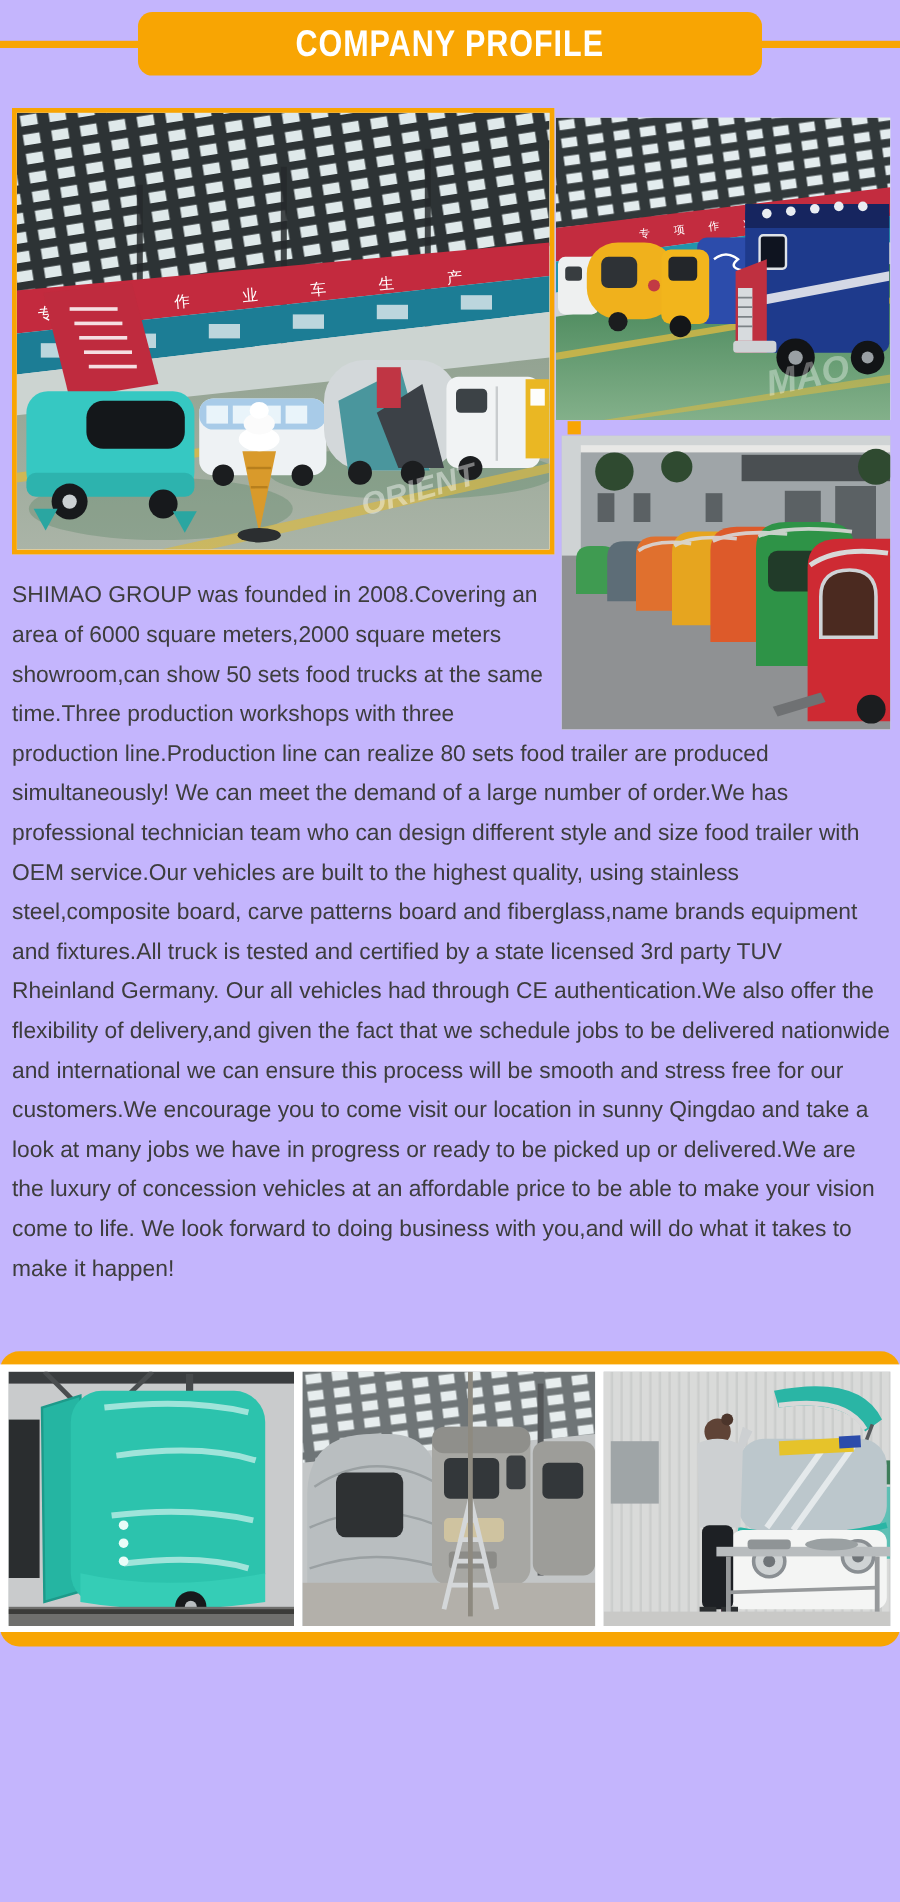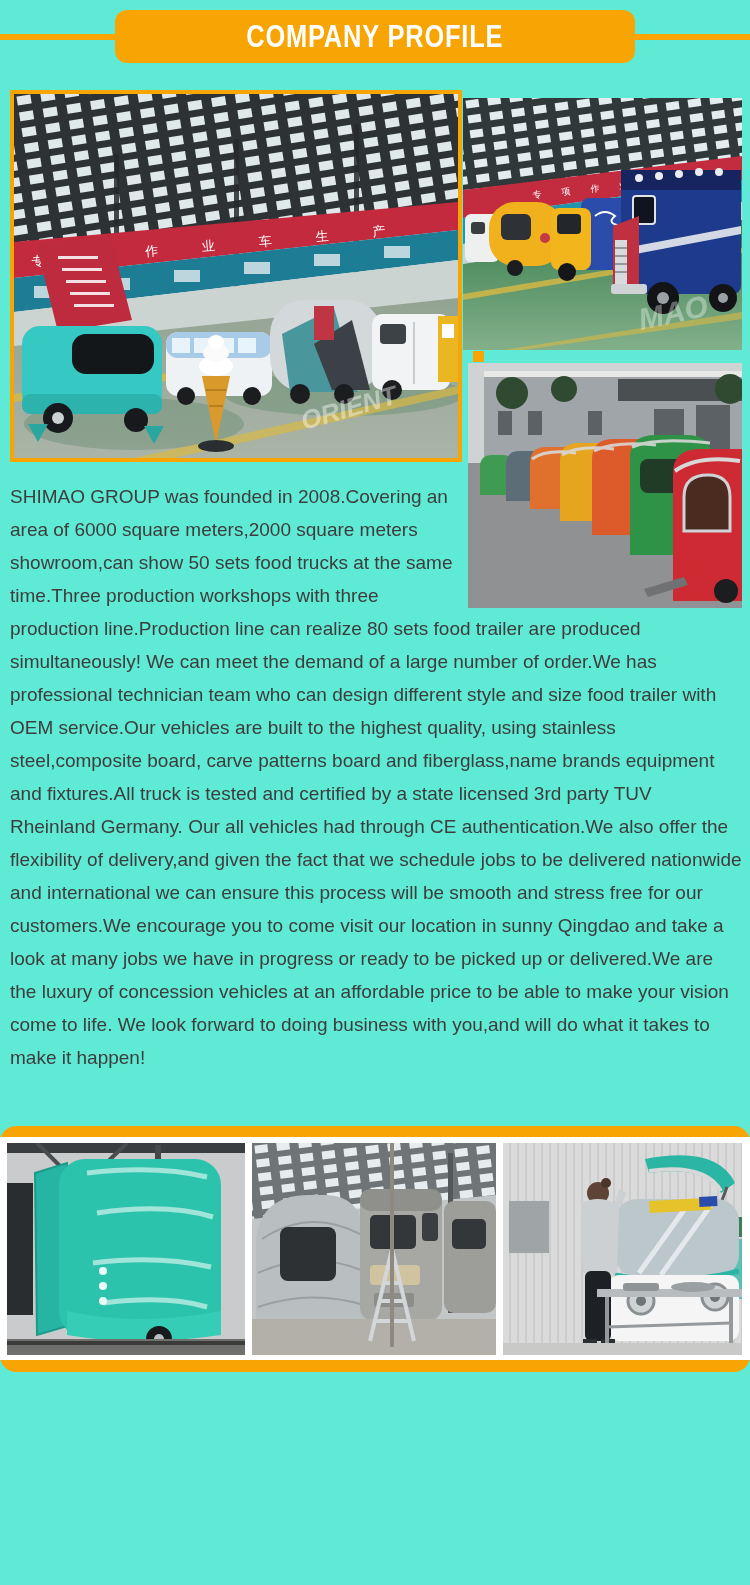--- a/index.html
+++ b/index.html
@@ -1,16 +1,16 @@
 <!DOCTYPE html>
 <html><head>
 <meta charset="utf-8">
 <style>
   html,body{margin:0;padding:0;background:#ffffff;}
-  .page{position:relative;width:750px;height:1585px;background:#5eead4;overflow:hidden;
+  .page{position:relative;width:750px;height:1585px;background:#c4b5fd;overflow:hidden;
         font-family:"Liberation Sans",sans-serif;}
   
   .header-line{position:absolute;left:0;top:34px;width:750px;height:6px;background:#F8A503;}
   .header-banner{position:absolute;left:115px;top:10px;width:520px;height:53px;background:#F8A503;
         border-radius:12px;display:flex;align-items:center;justify-content:center;}
   .header-banner span{display:inline-block;color:#ffffff;font-weight:bold;font-size:31px;
         letter-spacing:1px;transform:scaleX(0.82);white-space:nowrap;}
   
   .main-photo{position:absolute;left:10px;top:90px;width:444px;height:364px;border:4px solid #F8A503;
         overflow:hidden;background:#dfe5e7;}

